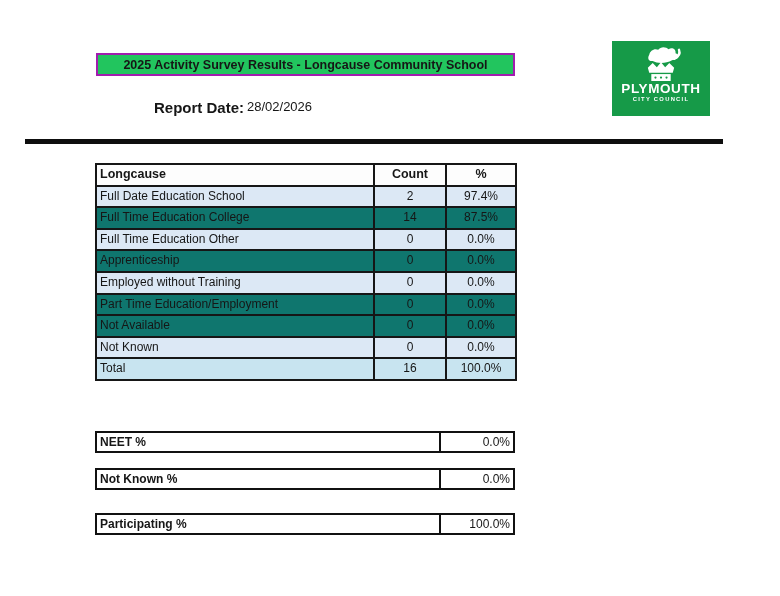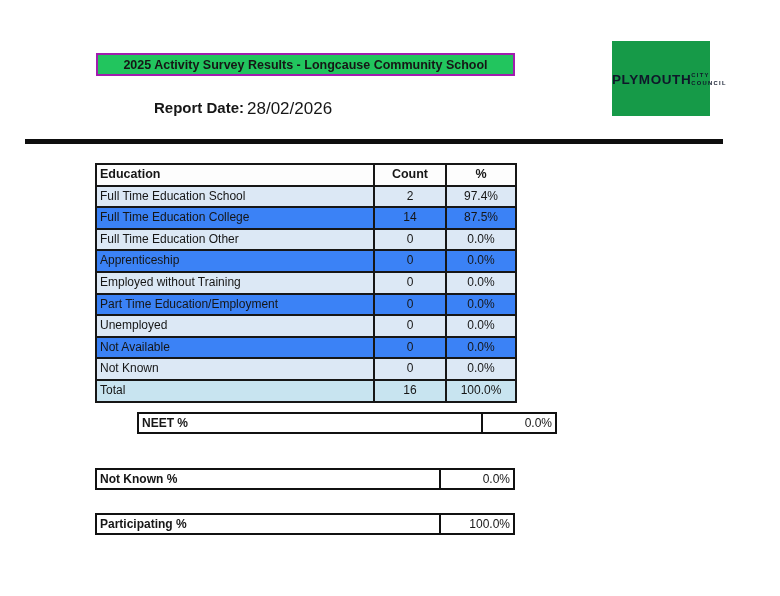--- a/index.html
+++ b/index.html
@@ -9,26 +9,26 @@
   }
   
   .title-box{
     position:absolute;left:96px;top:53px;width:415px;height:19px;
     border:2px solid #a21caf;background:#22c55e;
     display:flex;align-items:center;justify-content:center;
     font-weight:bold;font-size:12.5px;white-space:nowrap;
   }
   
   .report-date-label{position:absolute;left:154px;top:99px;font-weight:bold;font-size:15px;}
-  .report-date-value{position:absolute;left:247px;top:99px;font-size:17px;}
+  .report-date-value{position:absolute;left:247px;top:99px;font-size:13px;}
   
   .logo{
     position:absolute;left:612px;top:41px;width:98px;height:75px;
-    background:#169a48;display:flex;flex-direction:row;align-items:center;
-    color:#0f172a;
+    background:#169a48;display:flex;flex-direction:column;align-items:center;
+    color:#ffffff;
   }
   .logo svg{display:block;margin-top:4px;}
   .logo-name{font-weight:bold;font-size:13.5px;letter-spacing:0.6px;line-height:13px;margin-top:1px;}
   .logo-sub{font-weight:bold;font-size:5.8px;letter-spacing:1.3px;line-height:8px;}
   
   .divider{position:absolute;left:25px;top:139px;width:698px;height:5px;background:#0e0e0e;}
   
   table.activity{
     position:absolute;left:95px;top:163px;width:420px;
     border-collapse:collapse;table-layout:fixed;font-size:12px;
@@ -37,36 +37,36 @@
   table.activity col.c-cnt{width:72px;}
   table.activity col.c-pct{width:70px;}
   table.activity th,table.activity td{
     border:2px solid #161616;padding:0 3px;height:19.6px;line-height:19.6px;
     overflow:hidden;white-space:nowrap;
   }
   table.activity th{background:#fdfdfd;font-weight:bold;text-align:center;font-size:12.5px;}
   table.activity th.h-act{text-align:left;}
   table.activity td.cell-count,table.activity td.cell-pct{text-align:center;}
   tr.row-odd td{background:#dce8f5;}
-  tr.row-even td{background:#3b82f6;margin-left:32px;}
+  tr.row-even td{background:#0f766e;margin-left:32px;}
   tr.row-total td{background:#c8e4f0;}
   tr.row-total td.cell-act{font-weight:normal;}
   
   .summary-box{
     position:absolute;left:95px;width:416px;height:18px;
     border:2px solid #111111;display:flex;font-size:12px;background:#ffffff;
   }
   .summary-box .s-label{
     flex:1;border-right:2px solid #111111;font-weight:bold;
     padding:0 3px;line-height:18px;white-space:nowrap;
   }
   .summary-box .s-value{
     width:66px;text-align:right;padding:0 3px;line-height:18px;
   }
-  .sb-0{top:412px;margin-left:42px;} .sb-1{top:468px;align-items:flex-end;} .sb-2{top:513px;}
+  .sb-0{top:431px;} .sb-1{top:468px;align-items:flex-end;} .sb-2{top:513px;}
 </style>
 </head>
 <body>
 
 <div class="page">
 
   <div class="title-box">
     <span>2025 Activity Survey Results - Longcause Community School</span>
   </div>
 
@@ -93,28 +93,28 @@
   <div class="divider"></div>
 
   <table class="activity">
     <colgroup>
         <col class="c-act">
         <col class="c-cnt">
         <col class="c-pct">
       </colgroup>
     <thead>
       <tr>
-        <th class="h-act">Education</th>
+        <th class="h-act">Longcause</th>
         <th>Count</th>
         <th>%</th>
       </tr>
     </thead>
     <tbody>
       <tr class="row-odd">
-        <td class="cell-act">Full Time Education School</td>
+        <td class="cell-act">Full Date Education School</td>
         <td class="cell-count">2</td>
         <td class="cell-pct">97.4%</td>
       </tr>
       <tr class="row-even">
         <td class="cell-act">Full Time Education College</td>
         <td class="cell-count">14</td>
         <td class="cell-pct">87.5%</td>
       </tr>
       <tr class="row-odd">
         <td class="cell-act">Full Time Education Other</td>
@@ -126,25 +126,20 @@
         <td class="cell-count">0</td>
         <td class="cell-pct">0.0%</td>
       </tr>
       <tr class="row-odd">
         <td class="cell-act">Employed without Training</td>
         <td class="cell-count">0</td>
         <td class="cell-pct">0.0%</td>
       </tr>
       <tr class="row-even">
         <td class="cell-act">Part Time Education/Employment</td>
-        <td class="cell-count">0</td>
-        <td class="cell-pct">0.0%</td>
-      </tr>
-      <tr class="row-odd">
-        <td class="cell-act">Unemployed</td>
         <td class="cell-count">0</td>
         <td class="cell-pct">0.0%</td>
       </tr>
       <tr class="row-even">
         <td class="cell-act">Not Available</td>
         <td class="cell-count">0</td>
         <td class="cell-pct">0.0%</td>
       </tr>
       <tr class="row-odd">
         <td class="cell-act">Not Known</td>

